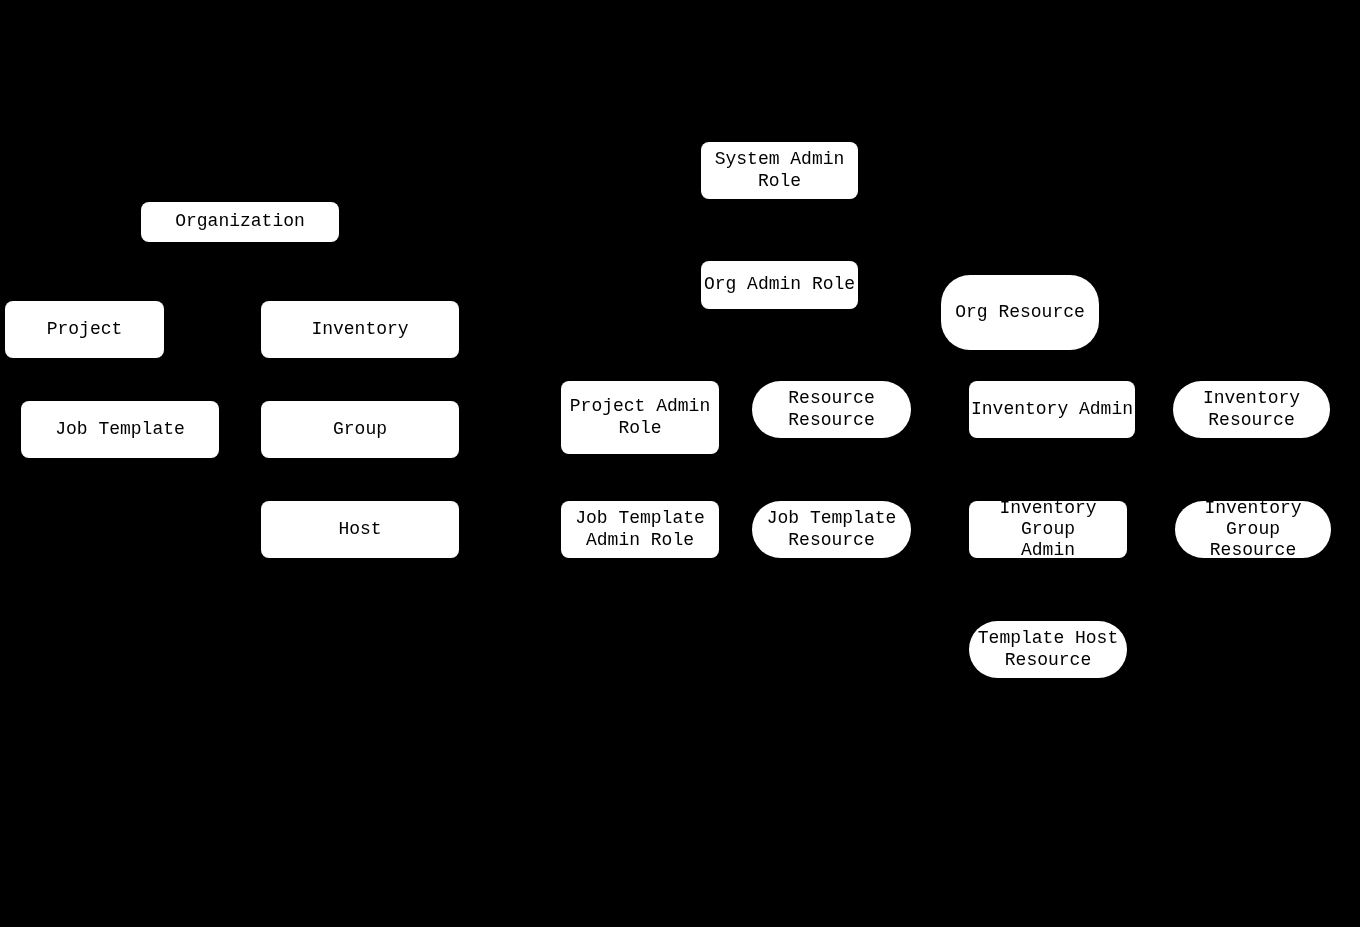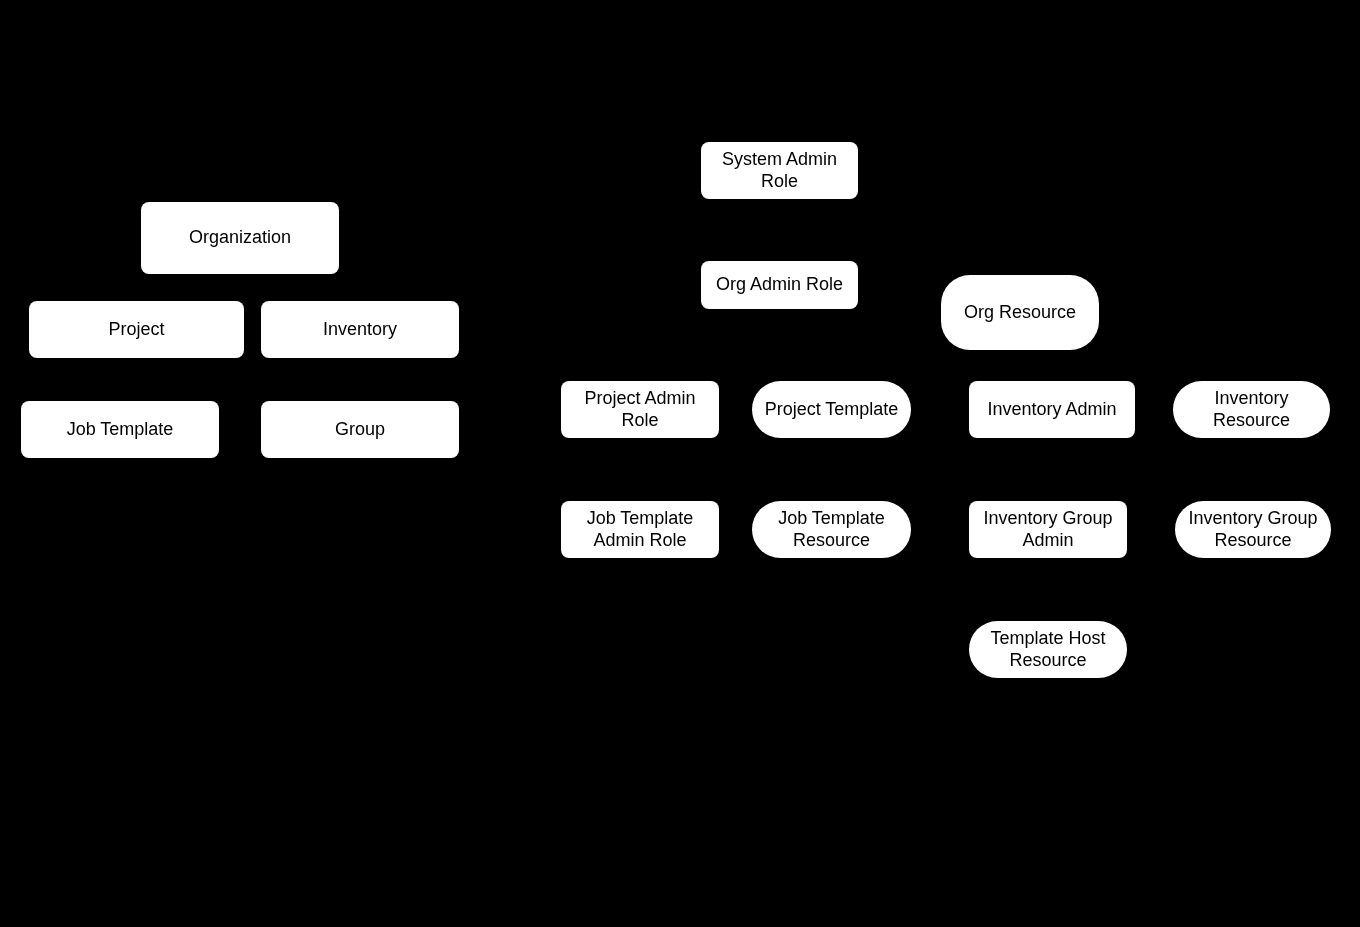--- a/index.html
+++ b/index.html
@@ -21,52 +21,54 @@
     background: var(--node-fill, #ffffff);
     color: var(--node-text, #000000);
     display: flex;
     align-items: center;
     justify-content: center;
     text-align: center;
     font-size: 18px;
     line-height: 1.18;
     white-space: pre-line;
     border-radius: 8px;
+    font-family: Liberation Mono, monospace;
   }
   .stadium {
     border-radius: 29px;
   }
 </style>
 </head>
 <body>
 
 <div class="canvas">
 
-  <div class="node" style="left:141px; top:202px; width:198px; height:72px">Organization</div>
+  <div class="node" style="left:141px; top:202px; width:198px; height:40px">Organization</div>
 
-  <div class="node" style="left:29px; top:301px; width:215px; height:57px">Project</div>
+  <div class="node" style="left:5px; top:301px; width:159px; height:57px">Project</div>
 
   <div class="node" style="left:261px; top:301px; width:198px; height:57px">Inventory</div>
 
   <div class="node" style="left:21px; top:401px; width:198px; height:57px">Job Template</div>
 
   <div class="node" style="left:261px; top:401px; width:198px; height:57px">Group</div>
 
+  <div class="node" style="left:261px; top:501px; width:198px; height:57px">Host</div>
 
   <div class="node" style="left:701px; top:142px; width:157px; height:57px">System Admin
 Role</div>
 
   <div class="node" style="left:701px; top:261px; width:157px; height:48px">Org Admin Role</div>
 
   <div class="node stadium" style="left:941px; top:275px; width:158px; height:75px">Org Resource</div>
 
-  <div class="node" style="left:561px; top:381px; width:158px; height:57px">Project Admin
+  <div class="node" style="left:561px; top:381px; width:158px; height:73px">Project Admin
 Role</div>
 
-  <div class="node stadium" style="left:752px; top:381px; width:159px; height:57px">Project Template</div>
+  <div class="node stadium" style="left:752px; top:381px; width:159px; height:57px">Resource Resource</div>
 
   <div class="node" style="left:969px; top:381px; width:166px; height:57px">Inventory Admin</div>
 
   <div class="node stadium" style="left:1173px; top:381px; width:157px; height:57px">Inventory
 Resource</div>
 
   <div class="node" style="left:561px; top:501px; width:158px; height:57px">Job Template
 Admin Role</div>
 
   <div class="node stadium" style="left:752px; top:501px; width:159px; height:57px">Job Template

